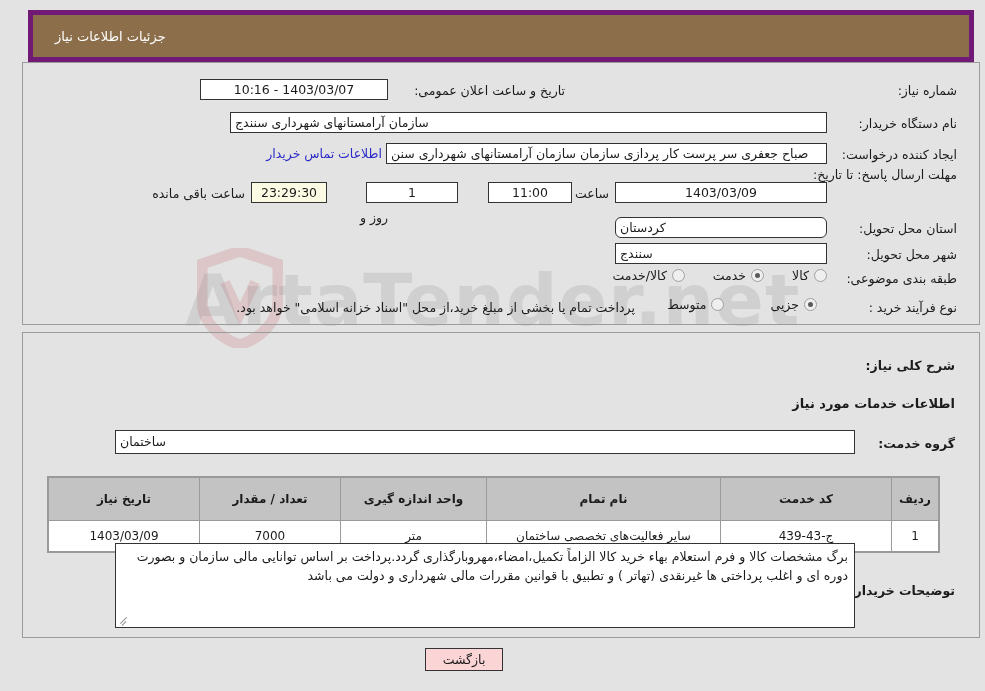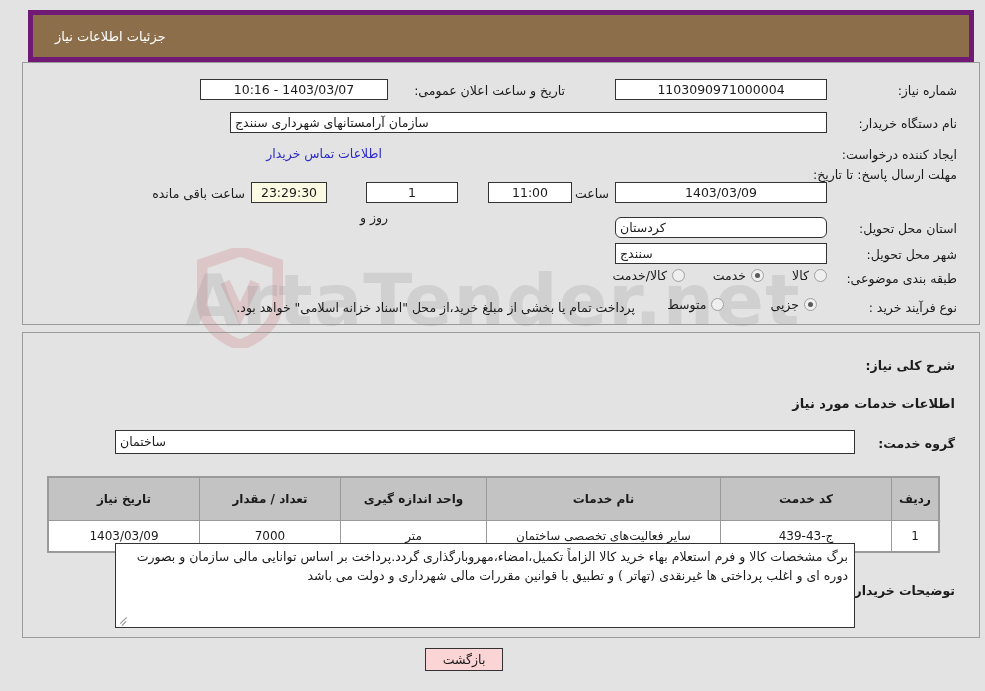--- a/index.html
+++ b/index.html
@@ -242,29 +242,29 @@
     <div class="wm-text">ArtaTender.net</div>
   </div>
 
   <div class="titlebar">
     <span class="title-text">جزئیات اطلاعات نیاز</span>
   </div>
 
   <div class="panel" id="panel-top"></div>
 
   <div class="abs lbl" style="right:28px; top:83px; width:120px; text-align:right;">شماره نیاز:</div>
-  <div class="abs fld center" style="right:158px; top:79px; width:212px;">1103090971000004</div>
 
   <div class="abs lbl" style="right:420px; top:83px; width:170px; text-align:right;">تاریخ و ساعت اعلان عمومی:</div>
   <div class="abs fld center" style="right:597px; top:79px; width:188px;">1403/03/07 - 10:16</div>
 
   <div class="abs lbl" style="right:28px; top:116px; width:120px; text-align:right;">نام دستگاه خریدار:</div>
   <div class="abs fld right" style="right:158px; top:112px; width:597px;">سازمان آرامستانهای شهرداری سنندج</div>
 
   <div class="abs lbl" style="right:28px; top:147px; width:130px; text-align:right;">ایجاد کننده درخواست:</div>
+  <div class="abs fld right" style="right:158px; top:143px; width:441px;">صباح جعفری سر پرست کار پردازی سازمان  سازمان آرامستانهای شهرداری سنن</div>
   <div class="abs link" style="right:603px; top:146px;">اطلاعات تماس خریدار</div>
 
   <div class="abs lbl" style="right:28px; top:166px; width:120px; text-align:right; line-height:17px;">مهلت ارسال پاسخ: تا تاریخ:</div>
   <div class="abs fld center" style="right:158px; top:182px; width:212px;">1403/03/09</div>
 
   <div class="abs lbl" style="right:376px; top:186px;">ساعت</div>
   <div class="abs fld center" style="right:413px; top:182px; width:84px;">11:00</div>
 
   <div class="abs fld center" style="right:527px; top:182px; width:92px;">1</div>
   <div class="abs lbl" style="right:597px; top:186px;margin-top:24px;">روز و</div>
@@ -315,21 +315,21 @@
 
   <div class="abs lbl bold" style="right:30px; top:436px; width:92px; text-align:right;">گروه خدمت:</div>
   <div class="abs fld right" style="right:130px; top:430px; width:740px; height:24px;">ساختمان</div>
 
   <div class="grid-wrap" style="right:45px; top:476px; width:893px;">
     <table class="grid">
       <thead>
         <tr id="svc-head-row">
             <th style="width: 36px;">ردیف</th>
             <th style="width: 160px;">کد خدمت</th>
-            <th>نام خدمات</th>
+            <th>نام تمام</th>
             <th style="width: 135px;">واحد اندازه گیری</th>
             <th style="width: 130px;">تعداد / مقدار</th>
             <th style="width: 140px;">تاریخ نیاز</th>
           </tr>
       </thead>
       <tbody id="svc-body">
           <tr>
             <td>1</td>
             <td>ج-43-439</td>
             <td>سایر فعالیت‌های تخصصی ساختمان</td>

